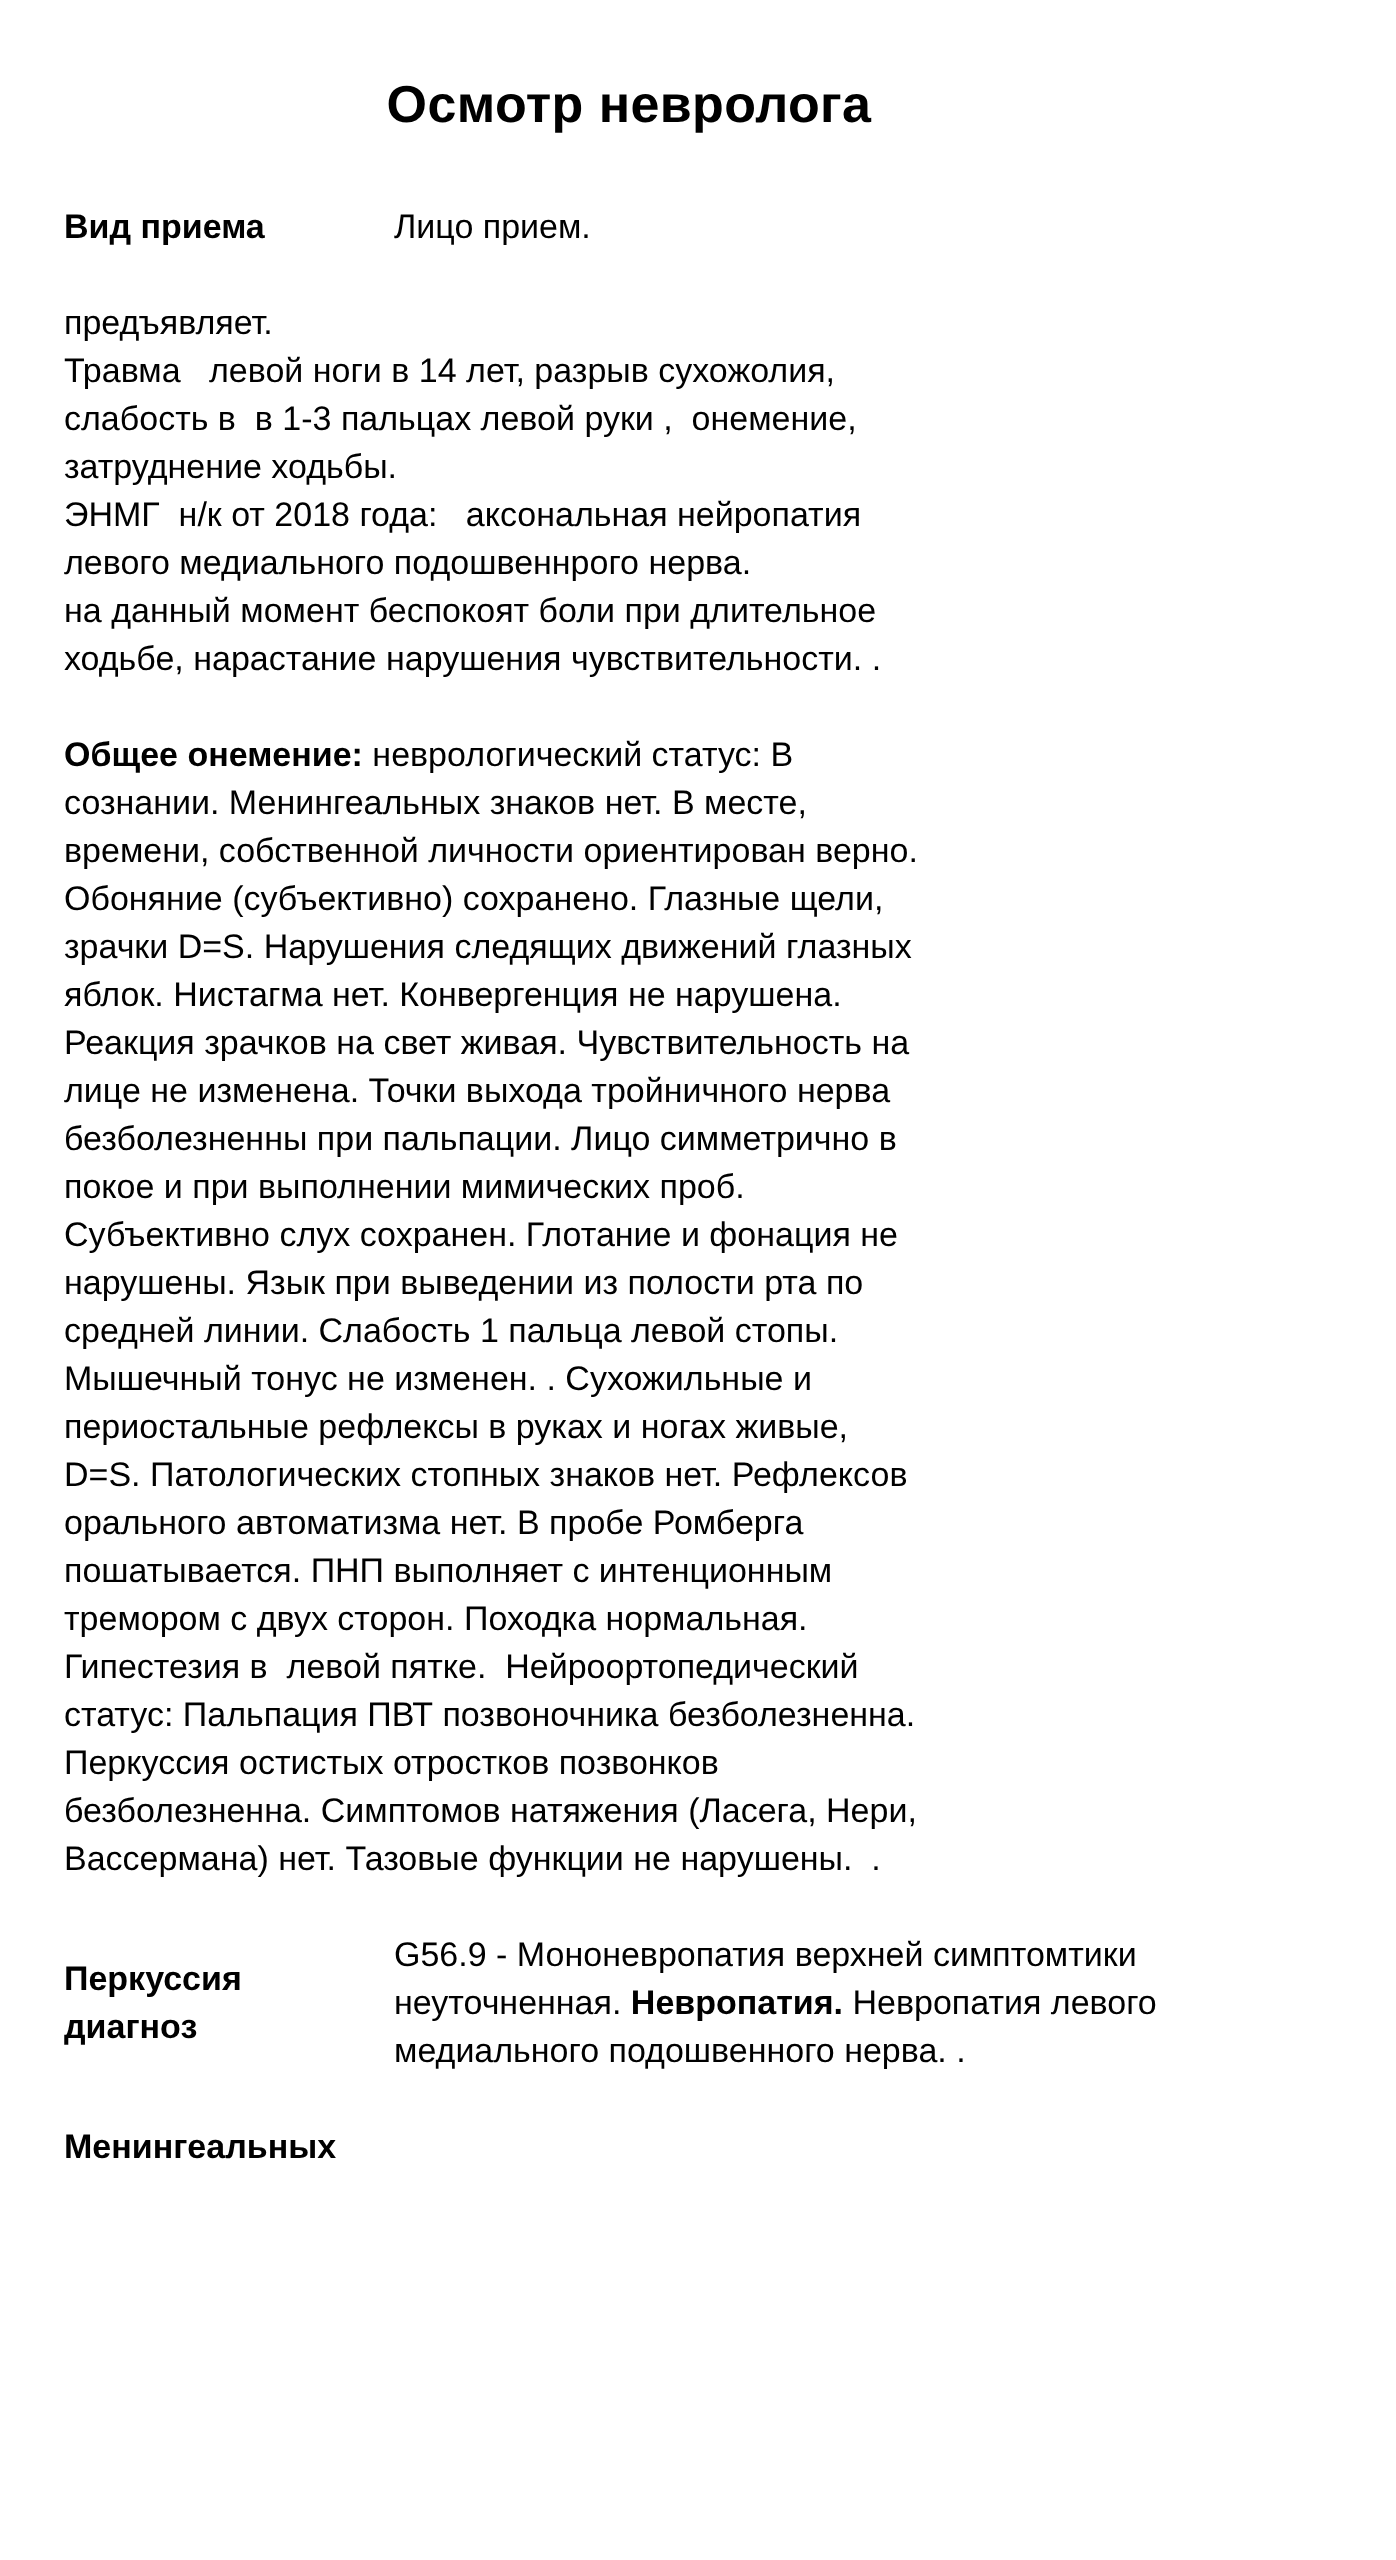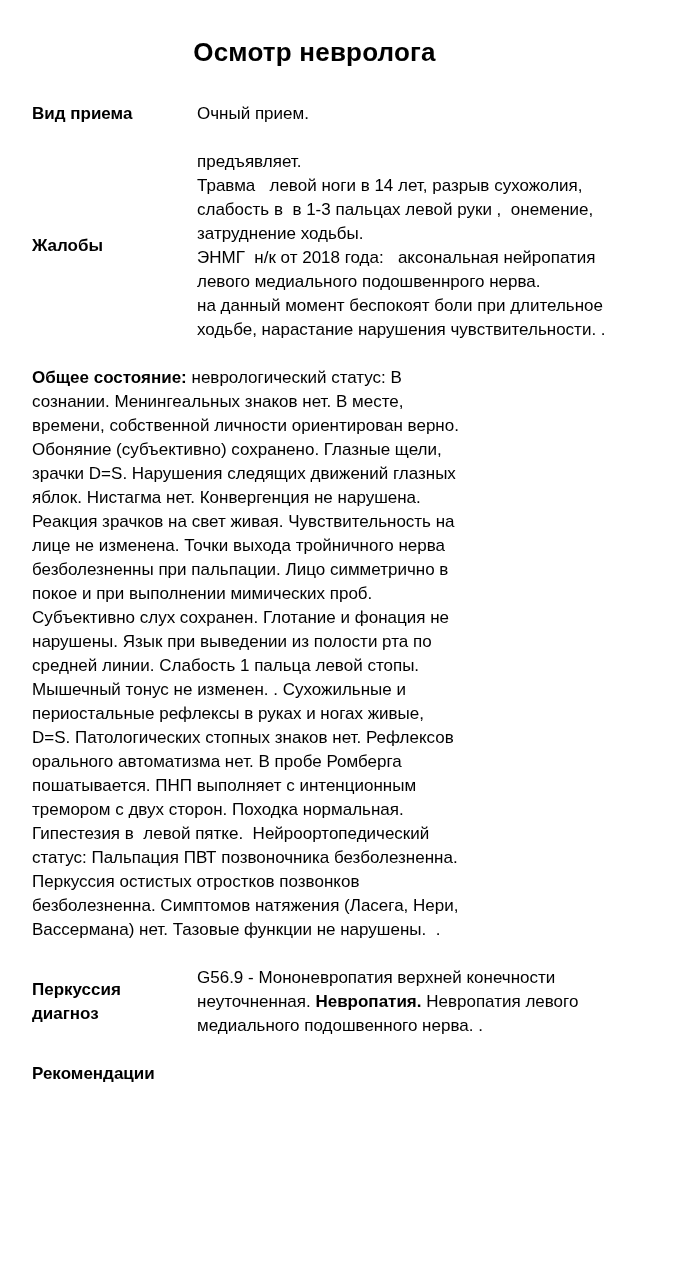--- a/index.html
+++ b/index.html
@@ -52,37 +52,36 @@
 </style>
 </head>
 <body>
 
 <div class="doc">
 
   <h1 class="title">Осмотр невролога</h1>
 
   <div class="row">
     <div class="label">Вид приема</div>
-    <div class="value">Очный прием.</div>
+    <div class="value">Лицо прием.</div>
   </div>
 
   <div class="row">
-    <div class="label">Жалобы</div>
     <div class="value">предъявляет.
 Травма   левой ноги в 14 лет, разрыв сухожолия,
 слабость в  в 1-3 пальцах левой руки ,  онемение,
 затруднение ходьбы.
 ЭНМГ  н/к от 2018 года:   аксональная нейропатия
 левого медиального подошвеннрого нерва.
 на данный момент беспокоят боли при длительное
 ходьбе, нарастание нарушения чувствительности. .</div>
   </div>
 
   <div class="row">
-    <div class="value"><span class="b">Общее состояние:</span><span> неврологический статус: В
+    <div class="value"><span class="b">Общее онемение:</span><span> неврологический статус: В
 сознании. Менингеальных знаков нет. В месте,
 времени, собственной личности ориентирован верно.
 Обоняние (субъективно) сохранено. Глазные щели,
 зрачки D=S. Нарушения следящих движений глазных
 яблок. Нистагма нет. Конвергенция не нарушена.
 Реакция зрачков на свет живая. Чувствительность на
 лице не изменена. Точки выхода тройничного нерва
 безболезненны при пальпации. Лицо симметрично в
 покое и при выполнении мимических проб.
 Субъективно слух сохранен. Глотание и фонация не
@@ -97,22 +96,22 @@
 Гипестезия в  левой пятке.  Нейроортопедический
 статус: Пальпация ПВТ позвоночника безболезненна.
 Перкуссия остистых отростков позвонков
 безболезненна. Симптомов натяжения (Ласега, Нери,
 Вассермана) нет. Тазовые функции не нарушены.  .</span></div>
   </div>
 
   <div class="row">
     <div class="label">Перкуссия
 диагноз</div>
-    <div class="value"><span>G56.9 - Мононевропатия верхней конечности
+    <div class="value"><span>G56.9 - Мононевропатия верхней симптомтики
 неуточненная. </span><span class="b">Невропатия.</span><span> Невропатия левого
 медиального подошвенного нерва. .</span></div>
   </div>
 
   <div class="row">
-    <div class="label">Рекомендации</div>
+    <div class="label">Менингеальных</div>
   </div>
 
 </div>
 
 </body></html>

